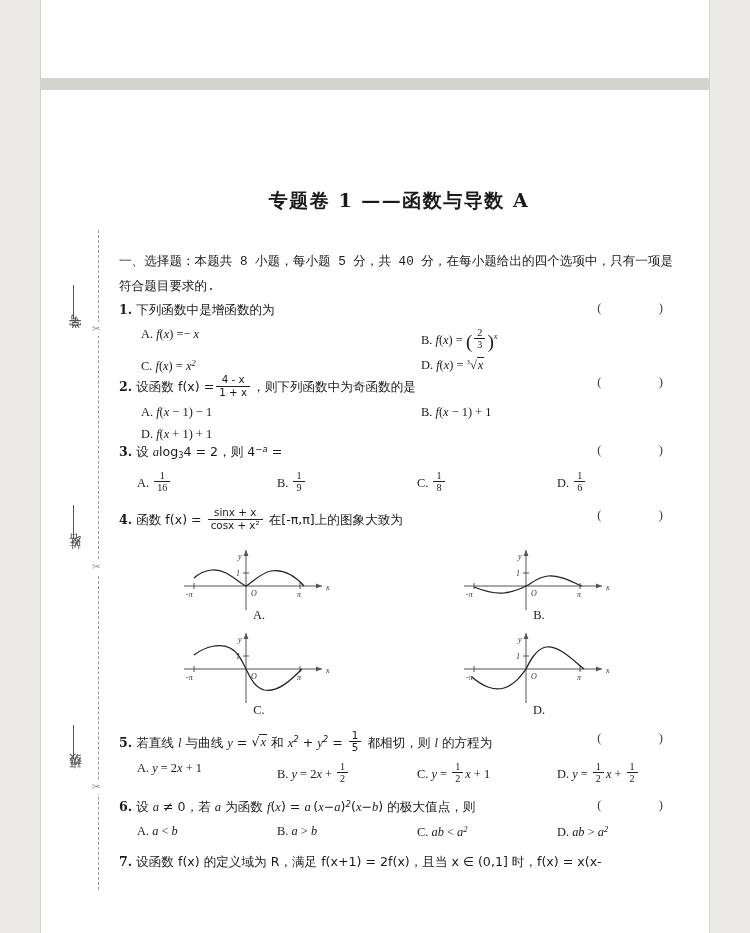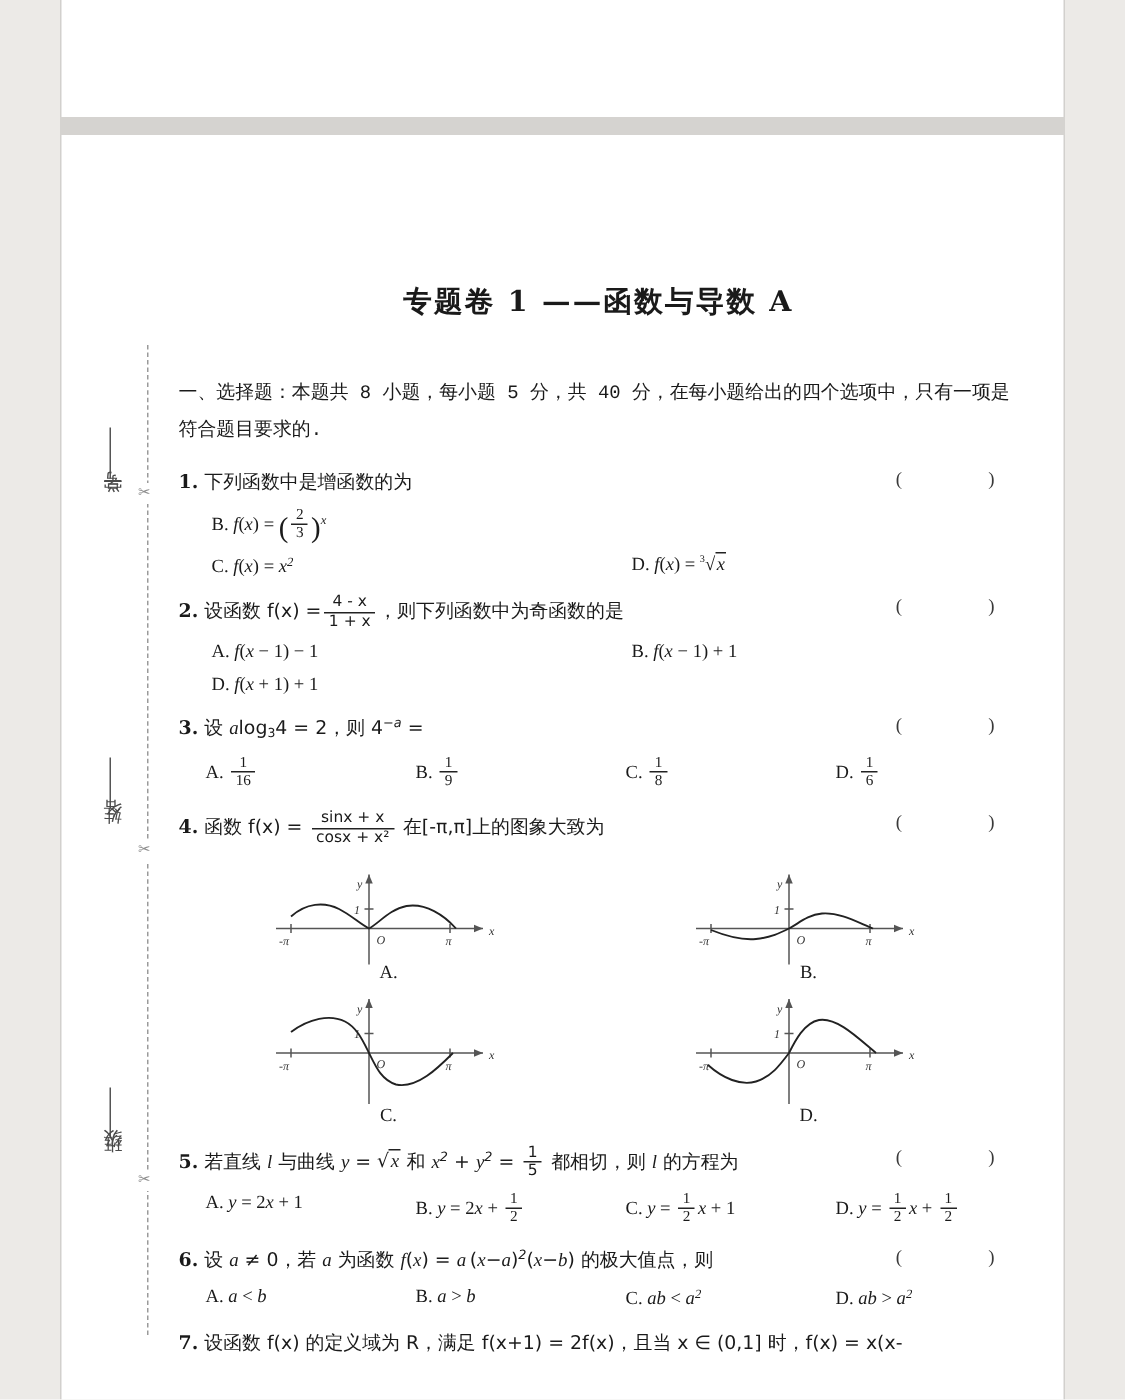--- a/index.html
+++ b/index.html
@@ -58,21 +58,21 @@
     text-align:center;
     font-size:19px; font-weight:bold;
     font-family:"DejaVu Serif", serif;
     letter-spacing:1.5px;
     margin-top:98px;
   }
   .instr {
     font-size:12.6px; line-height:2.0; margin-top:36px;
     font-family:Liberation Mono, monospace;
   }
-  .q { position:relative; margin-top:11px; font-size:12.6px; }
+  .q { position:relative; font-size:12.6px; }
   .q-stem {
     font-family:"DejaVu Sans", sans-serif;
     font-size:12.6px; line-height:1.55;
     padding-right:60px;
   }
   .q-num { font-weight:bold; font-family:"DejaVu Serif", serif; }
   .paren {
     position:absolute; right:4px; top:1px;
     font-size:12.6px; color:#3a3a3a; letter-spacing:12px;
     font-family:"Liberation Serif", serif;
@@ -148,20 +148,24 @@
     <div class="instr">一、选择题：本题共 8 小题，每小题 5 分，共 40 分，在每小题给出的四个选项中，只有一项是符合题目要求的.</div>
 
     <div class="q">
       <div class="q-stem">
         <span class="q-num">1.</span>
         <span>下列函数中是增函数的为</span>
       </div>
       <div class="paren">(&nbsp;&nbsp;&nbsp;)</div>
       <div class="opts two">
         <div class="opt-row">
+          <div class="opt">
+            <span class="ol">A.</span>
+            <span class="it">f</span>(<span class="it">x</span>) =− <span class="it">x</span>
+          </div>
           <div class="opt">
             <span class="ol">B.</span>
             <span class="it">f</span>(<span class="it">x</span>) =
             <span class="paren-big">(</span><span class="frac"><span class="num">2</span><span class="den">3</span></span><span class="paren-big">)</span><span class="sup">x</span>
           </div>
         </div>
         <div class="opt-row">
           <div class="opt">
             <span class="ol">C.</span>
             <span class="it">f</span>(<span class="it">x</span>) = <span class="it">x</span><span class="sup">2</span>

